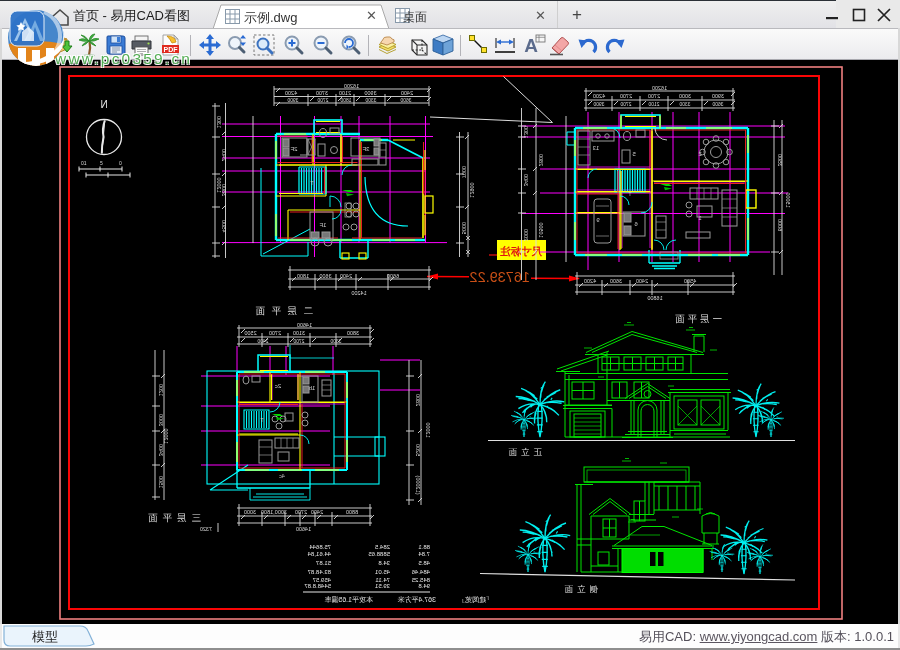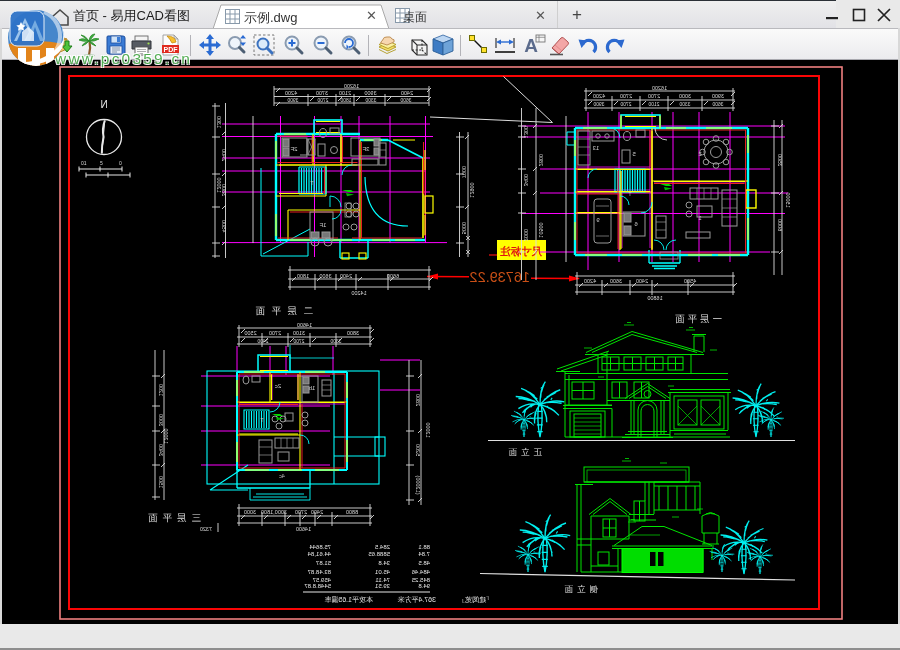--- a/index.html
+++ b/index.html
@@ -754,20 +754,27 @@
       <path d="M628,522 h8 M631,519.5 h4 M672,517 h7 M697,509 h6 M622,461 h9 M625,458.5 h4 M660,463 h7" stroke-width="0.8"></path>
       <path d="M703,548.5 V572 M712,548 V560"></path>
 
       <use href="#palm" transform="translate(545,572) scale(1.4)"></use>
       <use href="#palm" transform="translate(744,574) scale(1.3)"></use>
       <use href="#palmsmall" transform="translate(528,572)"></use>
       <use href="#palmsmall" transform="translate(760,574)"></use>
       <use href="#palmsmall" transform="translate(722,572) scale(0.95)"></use>
     </g>
   </svg>
+  <div id="statusbar">
+    <svg id="mtab" width="102" height="22" viewBox="0 0 102 22">
+      <path d="M2,1 L78,1 Q84,1 86,6 L92,19 Q88,21 84,21 L8,21 Q2,21 2,15 Z" fill="#eaf4fc" stroke="#84b2d8" stroke-width="1.2"></path>
+    </svg>
+    <div class="abs" style="left:30px;top:4px;font-size:13px;color:#222">模型</div>
+    <div id="sbtext">易用CAD: <a>www.yiyongcad.com</a> 版本: 1.0.0.1</div>
+  </div>
   <div id="bleft"></div>
     <div id="bright"></div>
     <div id="bbot"></div>
   <div id="wm2">www.pc0359.cn</div>
   <svg id="wmlogo" width="64" height="64" viewBox="0 0 64 64">
     <defs>
       <clipPath id="lc">
           <circle cx="32" cy="30" r="28"></circle>
         </clipPath>
     </defs>

